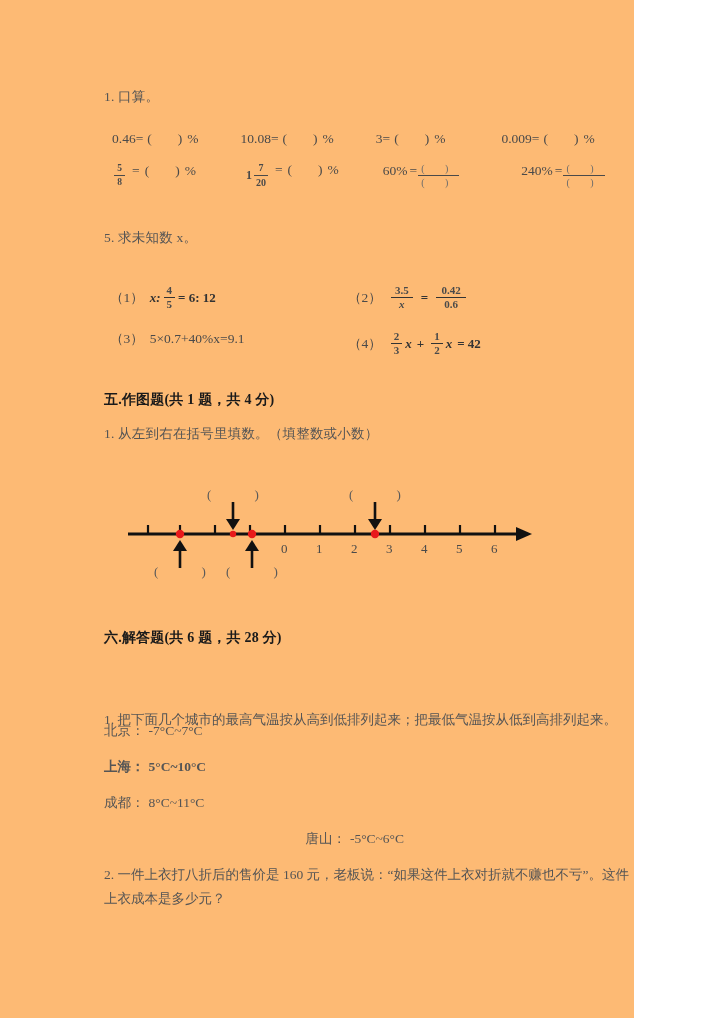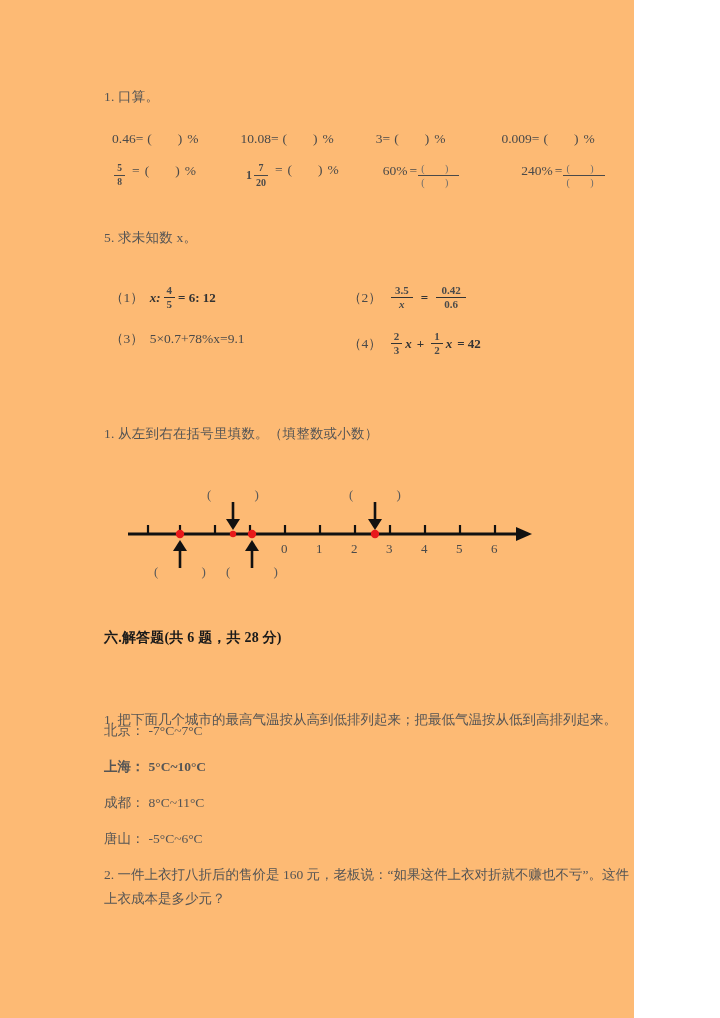--- a/index.html
+++ b/index.html
@@ -298,21 +298,21 @@
     <span class="bigfrac">
       <span class="bnum">0.42</span>
       <span class="bbar" style="min-width:30px"></span>
       <span class="bden">0.6</span>
     </span>
   </div>
 
   <div class="exprow" style="left:110px; top:330px;">
     <span>（3）</span>
     <span class="gap" style="width:6px"></span>
-    <span style="font-size:13.5px">5×0.7+78%x=9.1</span>
+    <span style="font-size:13.5px">5×0.7+40%x=9.1</span>
   </div>
 
   <div class="exprow" style="left:348px; top:330px;">
     <span>（4）</span>
     <span class="gap" style="width:6px"></span>
     <span class="bigfrac">
       <span class="bnum">2</span>
       <span class="bbar" style="min-width:11px"></span>
       <span class="bden">3</span>
     </span>
@@ -323,20 +323,21 @@
     <span class="bigfrac">
       <span class="bnum">1</span>
       <span class="bbar" style="min-width:11px"></span>
       <span class="bden">2</span>
     </span>
     <span class="eqbold italicx">x</span>
     <span class="gap" style="width:5px"></span>
     <span class="eqbold">= 42</span>
   </div>
 
+  <div class="blk sec-head" style="left:104px; top:391px;">五.作图题(共 1 题，共 4 分)</div>
   <div class="blk qtitle" style="left:104px; top:425px;">1. 从左到右在括号里填数。（填整数或小数）</div>
 
   <svg class="blk" style="left:120px; top:478px;" width="420" height="112" viewBox="0 0 420 112">
 
     <line x1="8" y1="56" x2="396" y2="56" stroke="#111" stroke-width="3.2"></line>
 
     <polygon points="396,49 412,56 396,63" fill="#111"></polygon>
 
     <g stroke="#111" stroke-width="2.2">
       <line x1="28" y1="47" x2="28" y2="56"></line>
@@ -404,19 +405,19 @@
 
   <div class="blk body-text" style="left:104px; top:719px; width:300px;">
     <span>北京：</span><span class="gap" style="width:4px"></span><span>-7°C~7°C</span>
   </div>
   <div class="blk body-text" style="left:104px; top:755px; width:300px;font-weight:bold;">
     <span>上海：</span><span class="gap" style="width:4px"></span><span>5°C~10°C</span>
   </div>
   <div class="blk body-text" style="left:104px; top:791px; width:300px;">
     <span>成都：</span><span class="gap" style="width:4px"></span><span>8°C~11°C</span>
   </div>
-  <div class="blk body-text" style="left:104px; top:827px; width:300px;">
+  <div class="blk body-text" style="left:104px; top:827px; width:300px;text-align:right;">
     <span>唐山：</span><span class="gap" style="width:4px"></span><span>-5°C~6°C</span>
   </div>
 
   <div class="blk body-text" style="left:104px; top:863px; width:530px;">2. 一件上衣打八折后的售价是 160 元，老板说：“如果这件上衣对折就不赚也不亏”。这件上衣成本是多少元？</div>
 
 </div>
 
 </body></html>

